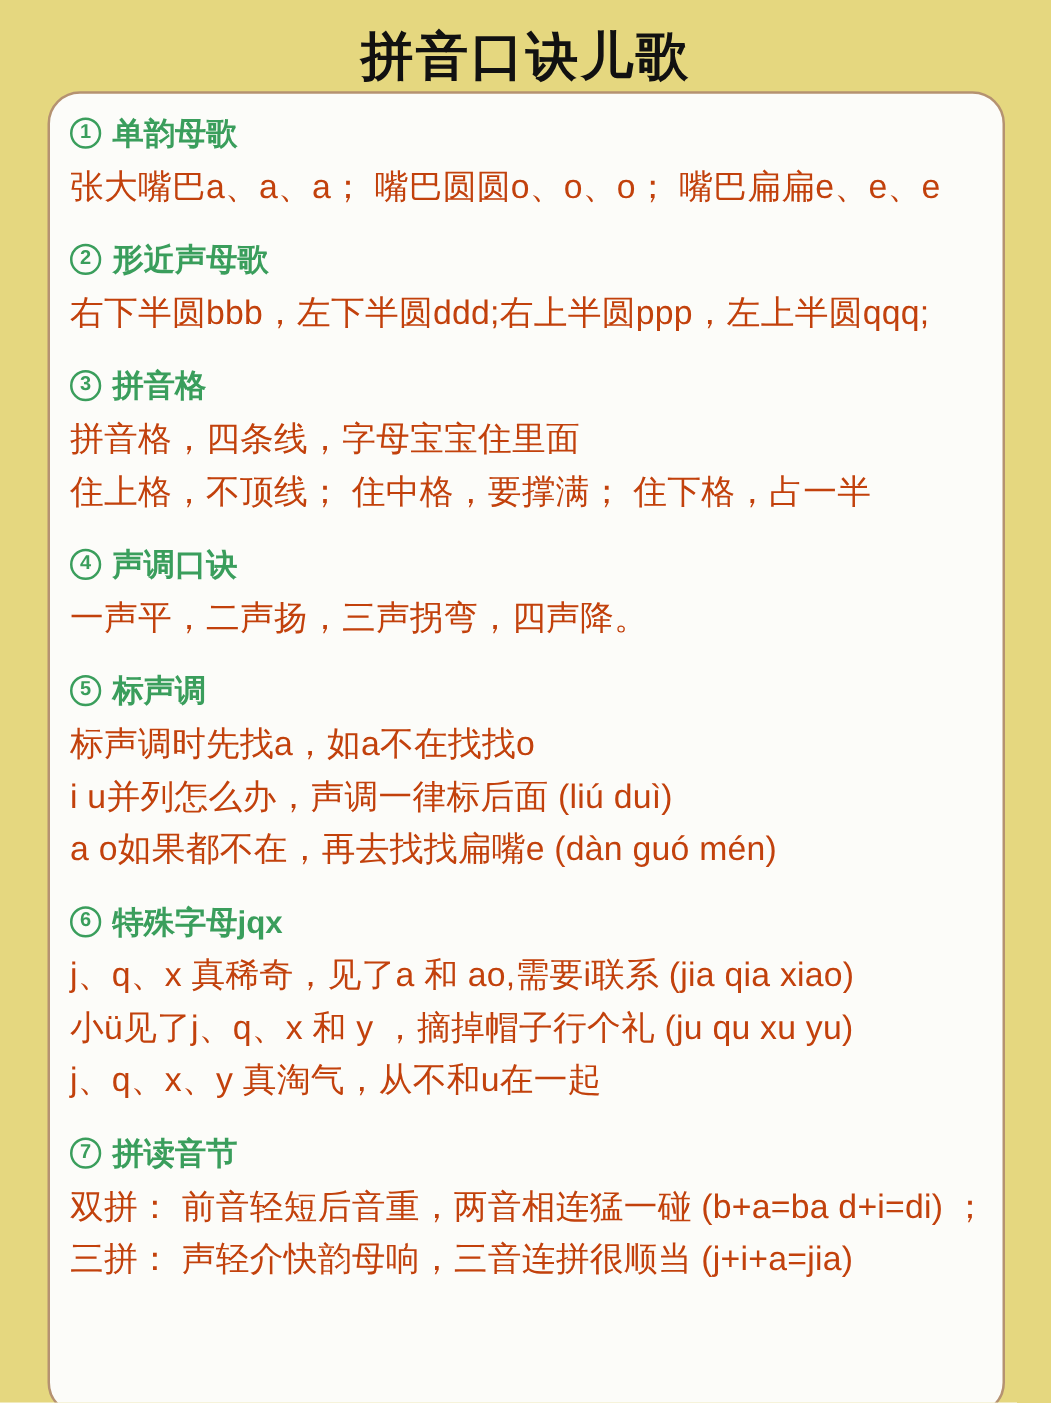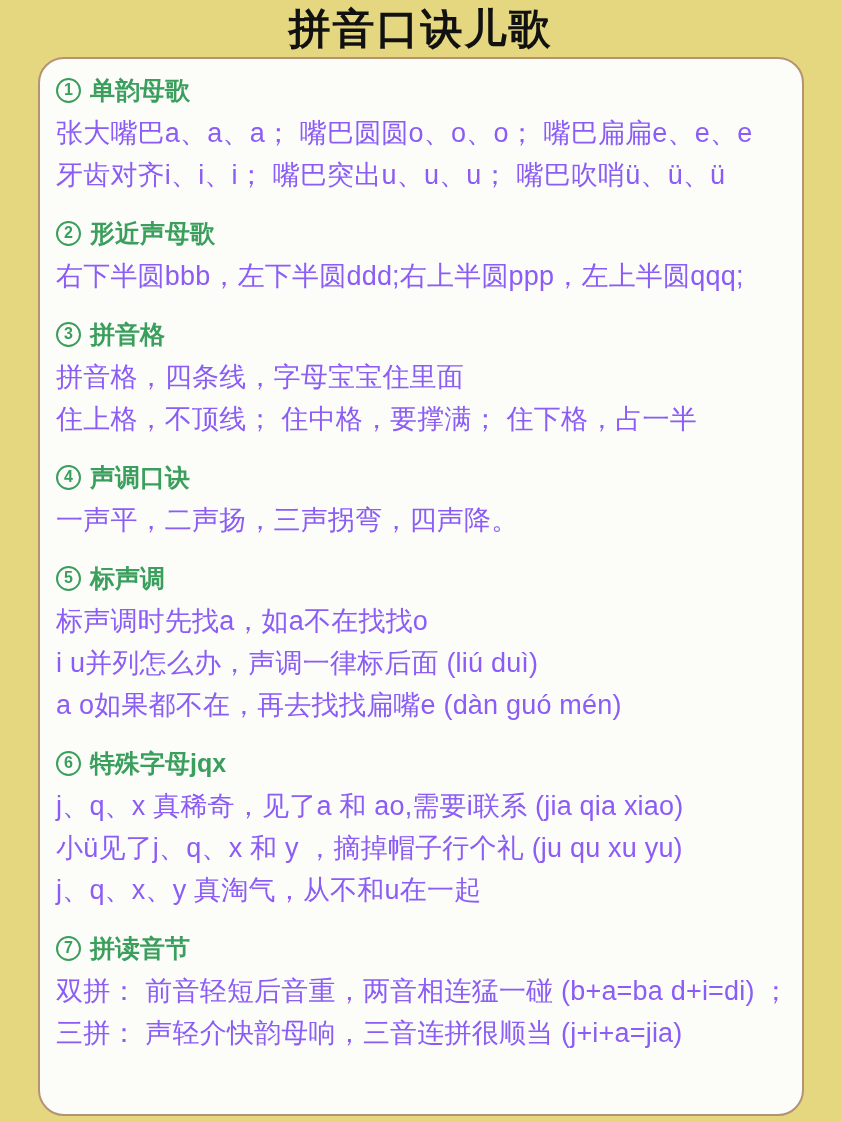--- a/index.html
+++ b/index.html
@@ -3,21 +3,21 @@
 <meta charset="utf-8">
 <style>
   html, body { margin: 0; padding: 0; }
   body {
     width: 841px;
     height: 1122px;
     background: #e5d77f;
     font-family: "Liberation Sans", "DejaVu Sans", sans-serif;
     overflow: hidden;
   }
-  .page { width: 841px; height: 809px; position: relative; }
+  .page { width: 841px; height: 809px; position: relative; margin-top: 16px; }
   .title {
     margin: 0;
     padding-top: 3px;
     height: 54px;
     text-align: center;
     font-size: 42px;
     line-height: 52px;
     font-weight: 700;
     color: #111111;
     letter-spacing: 2px;
@@ -58,40 +58,39 @@
     font-size: 16px;
     font-weight: 600;
     margin-right: 9px;
     flex: 0 0 auto;
   }
   .sec-title { white-space: nowrap; }
   .line {
     margin: 0;
     font-size: 27px;
     line-height: 42px;
-    color: #8b5cf6;
+    color: #c2410c;
     white-space: nowrap;
     letter-spacing: 0.2px;
   }
 </style>
 </head>
 <body>
 
 <div class="page">
   <h1 class="title">拼音口诀儿歌</h1>
 
   <div class="card">
 
     <section class="sec">
       <div class="sec-heading">
         <span class="num-circle">1</span>
         <span class="sec-title">单韵母歌</span>
       </div>
       <p class="line">张大嘴巴a、a、a； 嘴巴圆圆o、o、o； 嘴巴扁扁e、e、e</p>
-      <p class="line">牙齿对齐i、i、i； 嘴巴突出u、u、u； 嘴巴吹哨ü、ü、ü</p>
     </section>
 
     <section class="sec">
       <div class="sec-heading">
         <span class="num-circle">2</span>
         <span class="sec-title">形近声母歌</span>
       </div>
       <p class="line">右下半圆bbb，左下半圆ddd;右上半圆ppp，左上半圆qqq;</p>
     </section>
 

